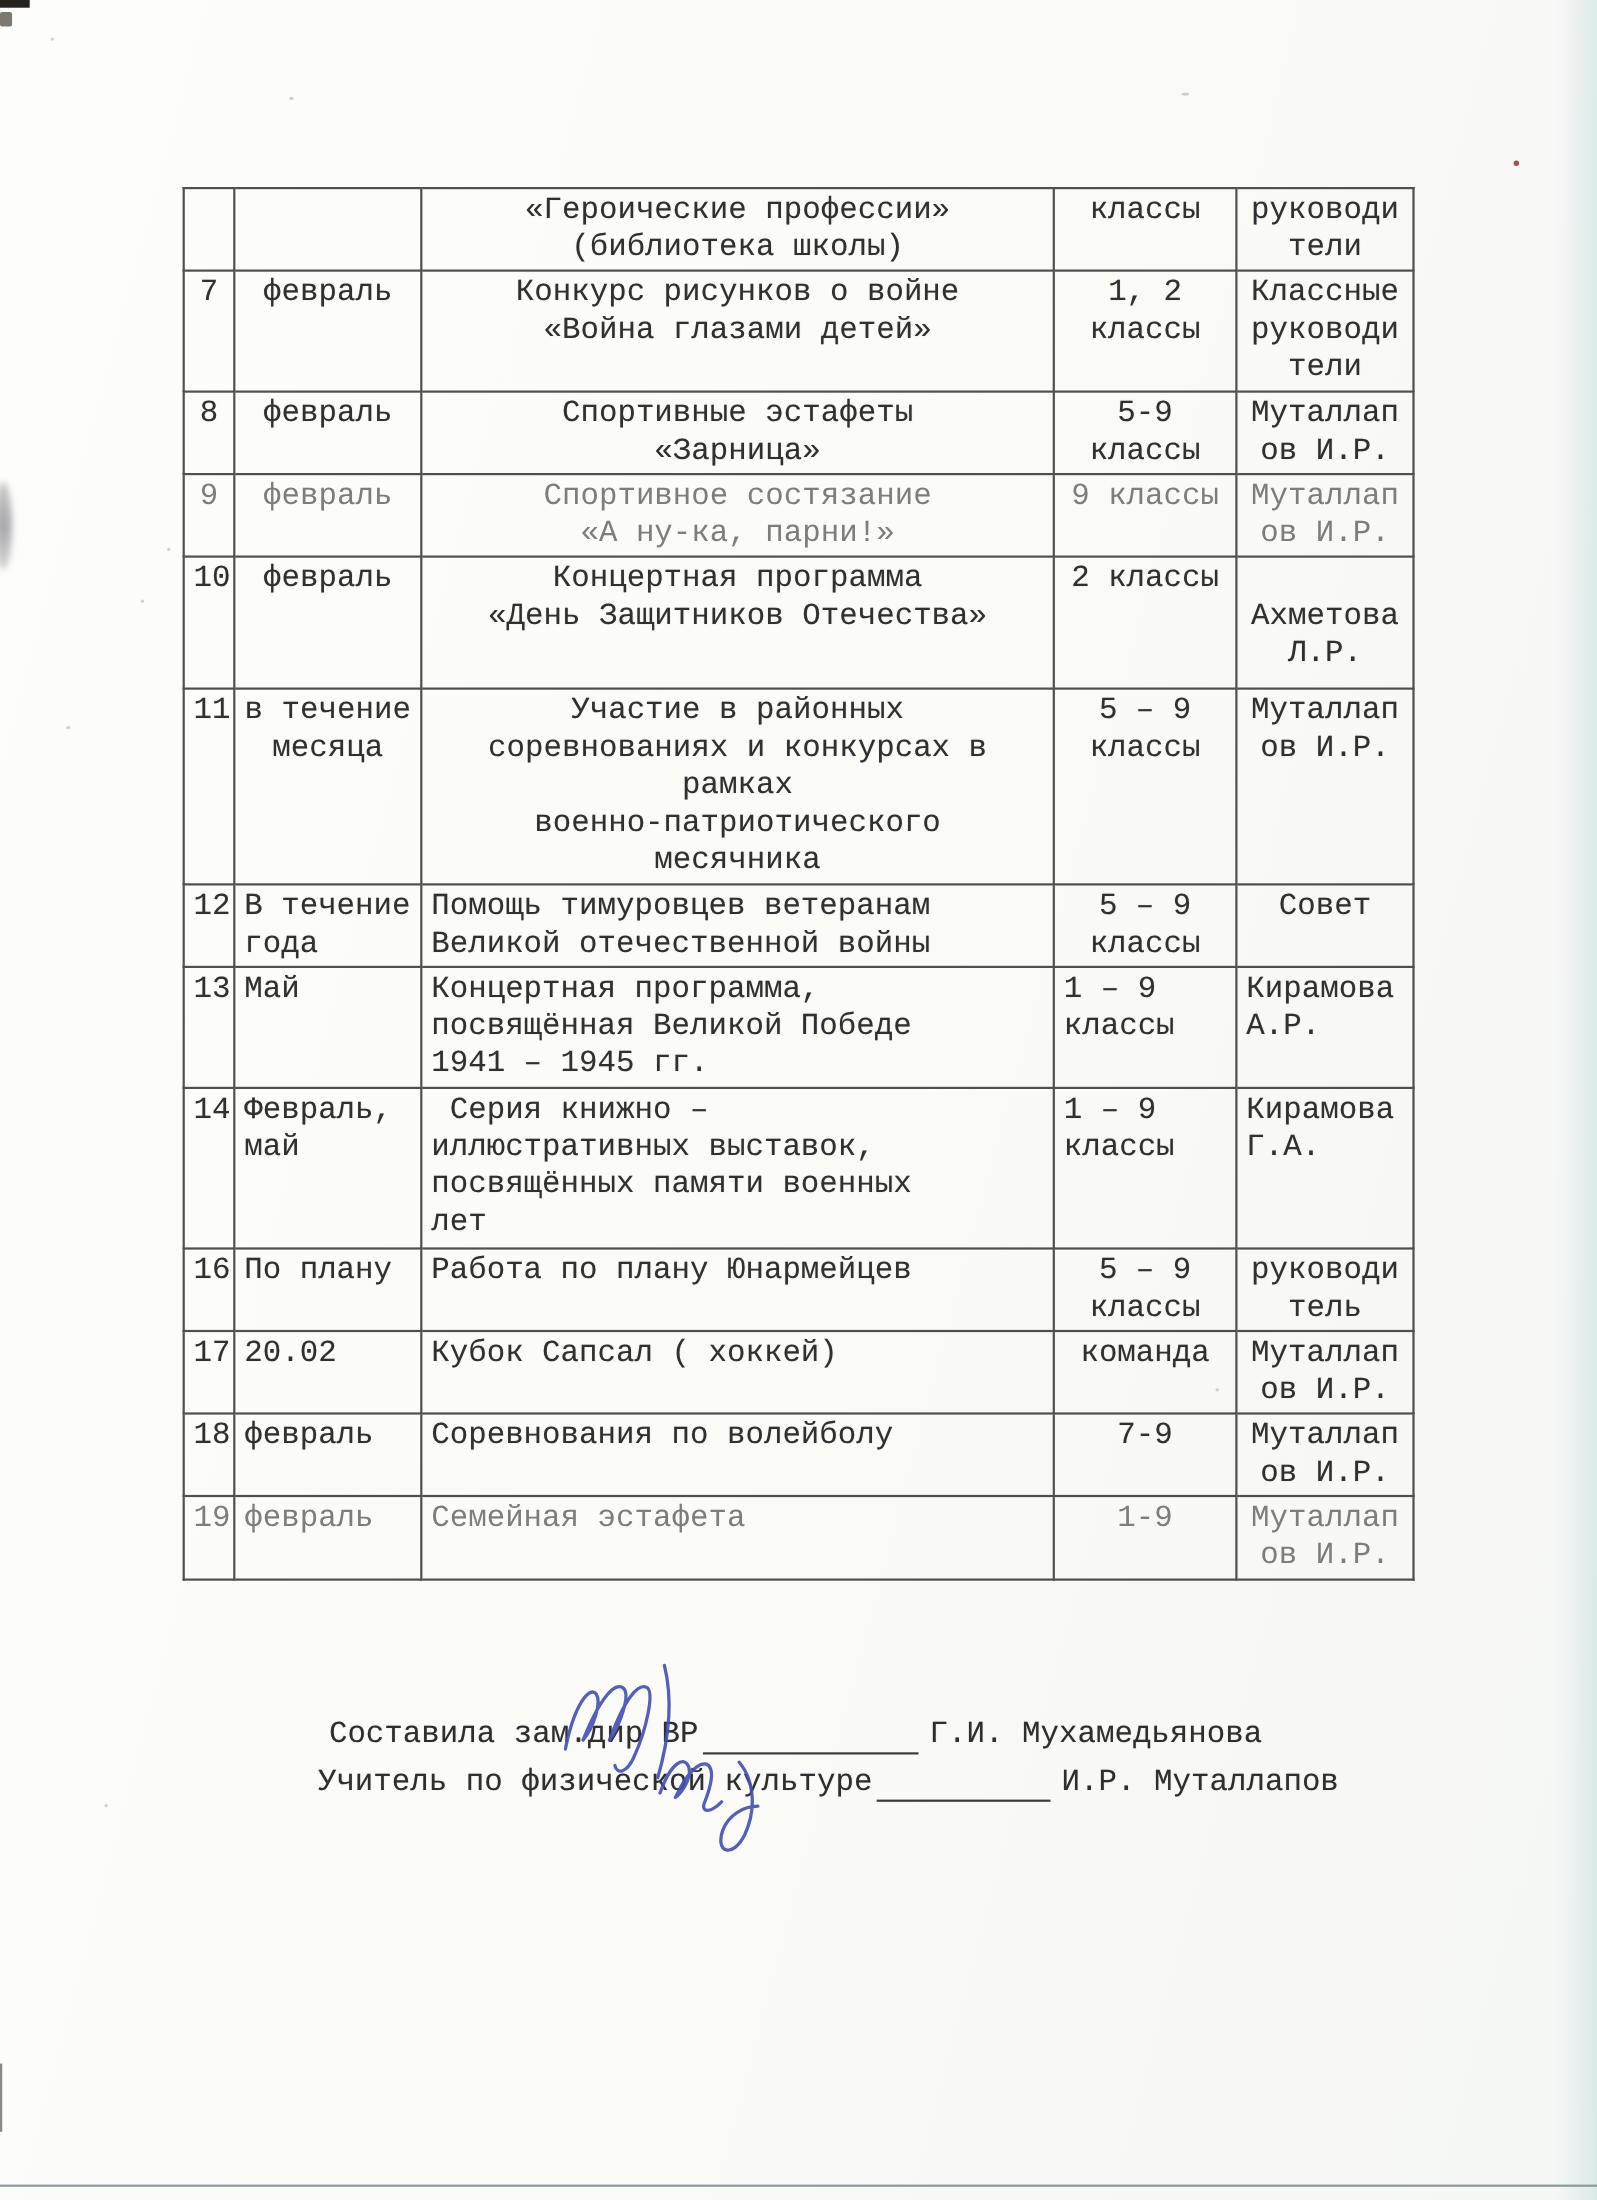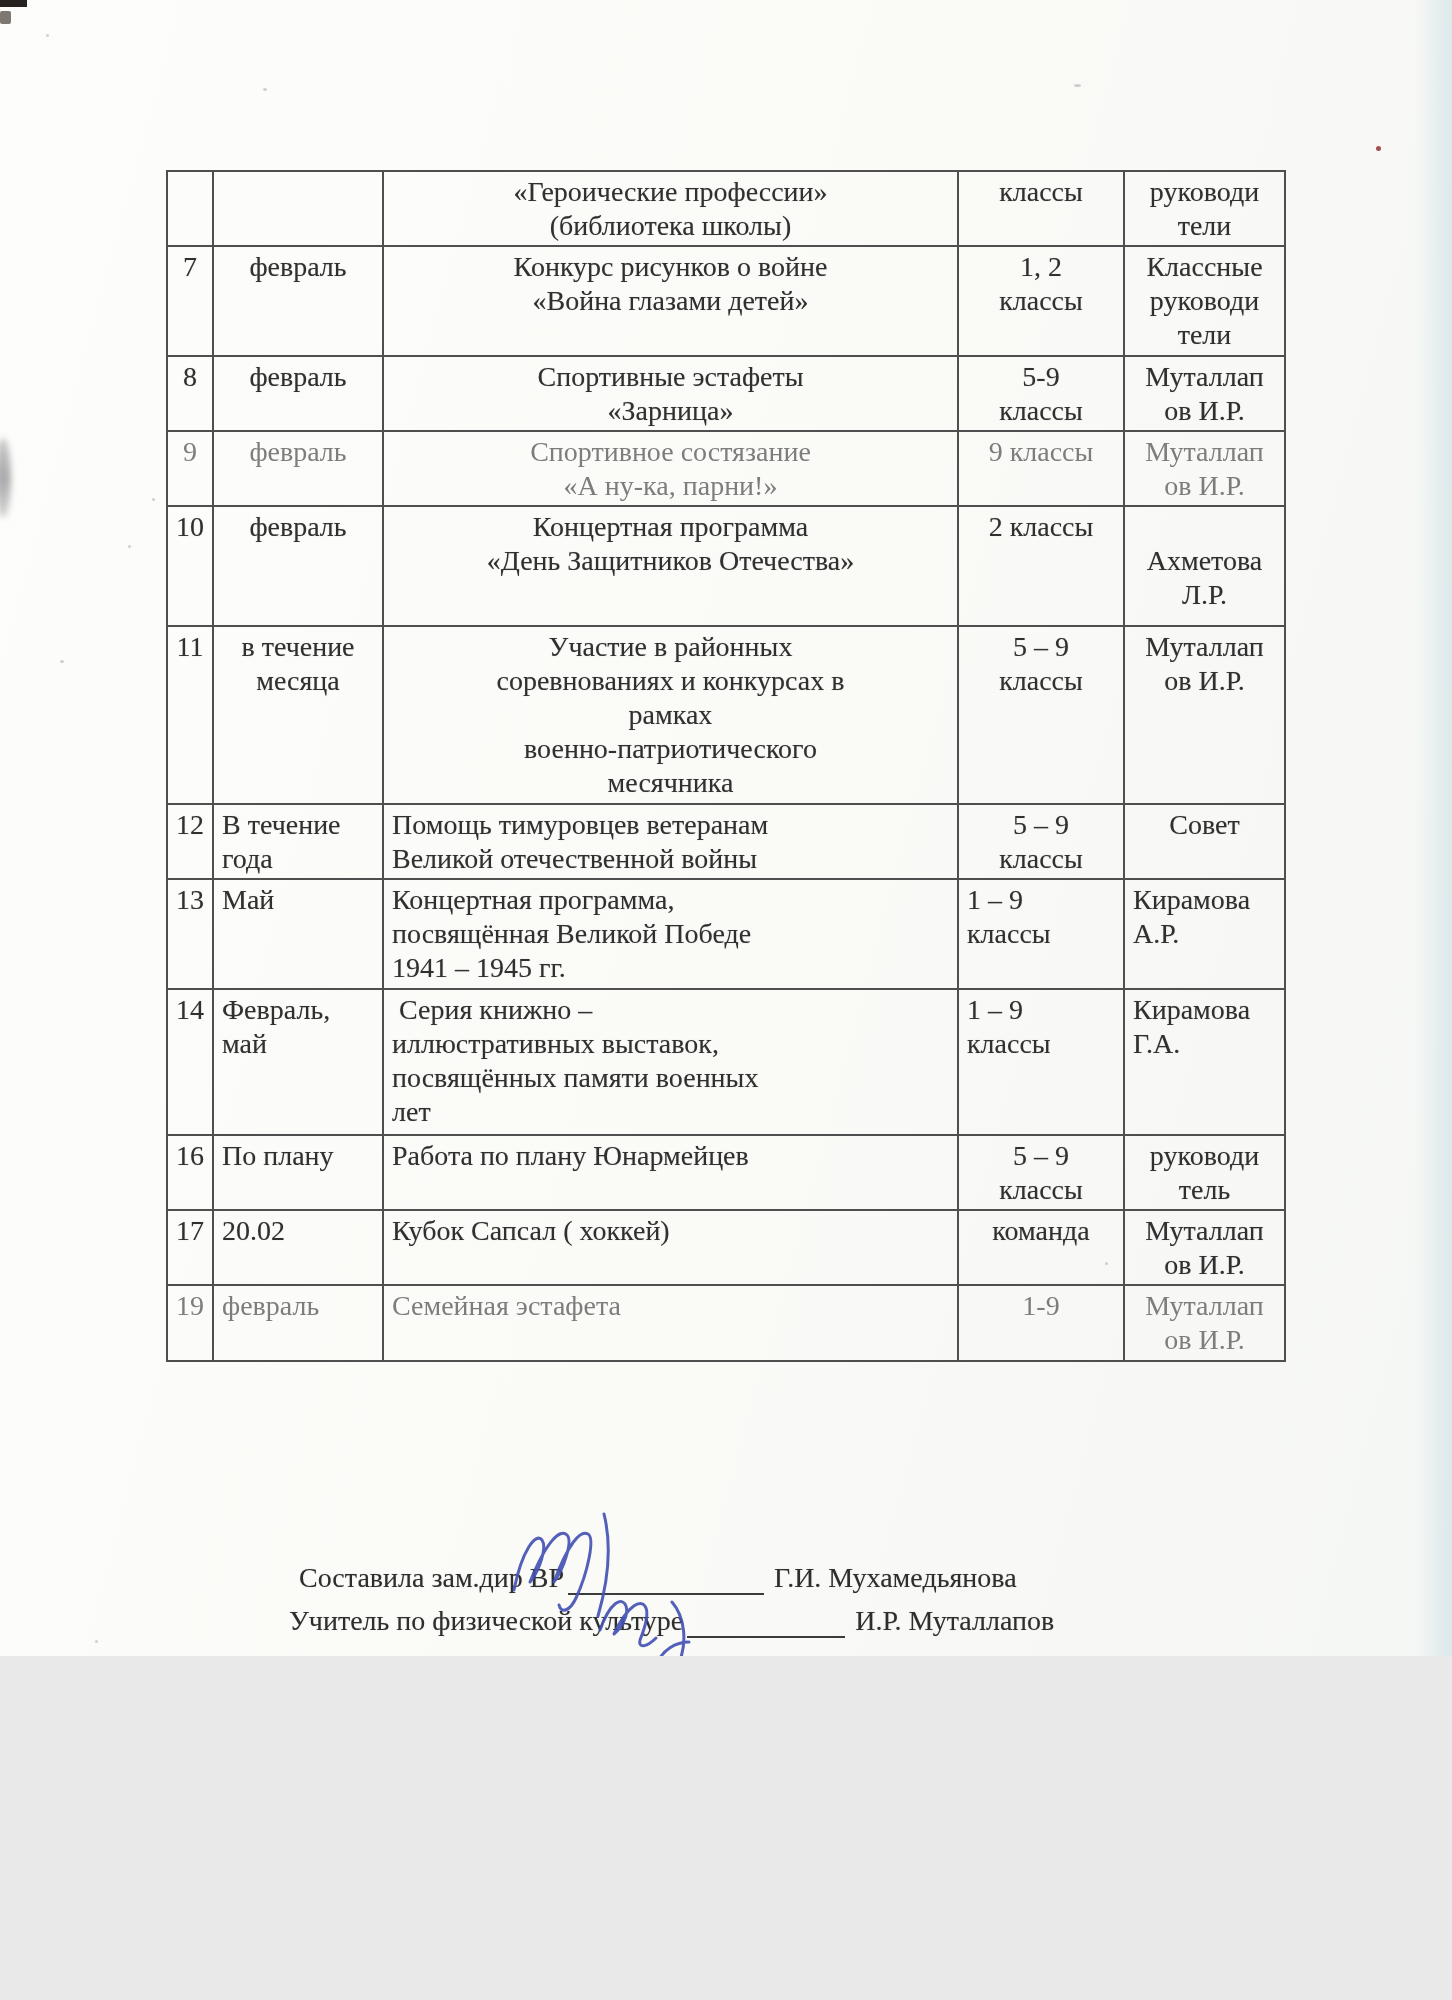--- a/index.html
+++ b/index.html
@@ -1,22 +1,22 @@
 <!DOCTYPE html>
 <html><head>
 <meta charset="utf-8">
 <style>
   html,body{margin:0;padding:0;background:#e9e9e9;}
   .page{
     position:relative;
-    width:1452px;height:1656px;
+    width:1452px;height:2000px;
     margin:0 auto;
     background:linear-gradient(105deg,#fdfdfb 0%,#fafaf7 55%,#f5f7f5 100%);
     overflow:hidden;
-    font-family:Liberation Serif, serif;
+    font-family:Liberation Mono, monospace;
     color:#303030;
   }
   
   .art{position:absolute;pointer-events:none;}
   .art-right-tint{right:0;top:0;width:38px;height:100%;
     background:linear-gradient(to right,rgba(255,255,255,0),rgba(183,212,219,0.42));}
   .art-corner-tl{left:0;top:0;width:27px;height:7px;background:#26221f;}
   .art-corner-tl2{left:0;top:11px;width:11px;height:13px;background:#5d5650;border-radius:2px;opacity:.8;}
   .art-left-smudge{left:-5px;top:438px;width:16px;height:80px;
     background:linear-gradient(#b9b9b9,#8f8f93,#c6c6c6);border-radius:50%;filter:blur(3px);opacity:.75;}
@@ -192,20 +192,28 @@
 тель</td>
         </tr>
         <tr style="height: 75px; border-radius: 13px;">
           <td class="c-num">17</td>
           <td class="c-month al">20.02</td>
           <td class="c-event al">Кубок Сапсал ( хоккей)</td>
           <td class="c-class">команда</td>
           <td class="c-leader">Муталлап
 ов И.Р.</td>
         </tr>
+        <tr style="height: 72px;">
+          <td class="c-num">18</td>
+          <td class="c-month al">февраль</td>
+          <td class="c-event al">Соревнования по волейболу</td>
+          <td class="c-class">7-9</td>
+          <td class="c-leader">Муталлап
+ов И.Р.</td>
+        </tr>
         <tr class="faded" style="height: 76px;">
           <td class="c-num">19</td>
           <td class="c-month al">февраль</td>
           <td class="c-event al">Семейная эстафета</td>
           <td class="c-class">1-9</td>
           <td class="c-leader">Муталлап
 ов И.Р.</td>
         </tr>
       </tbody>
   </table>

